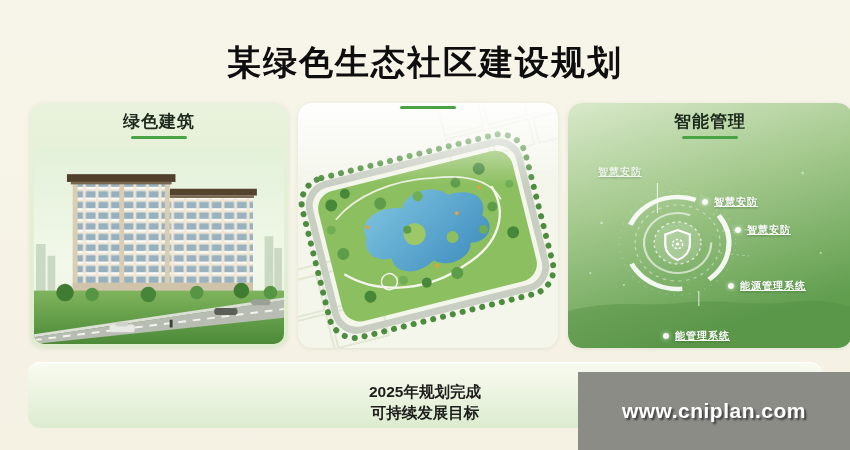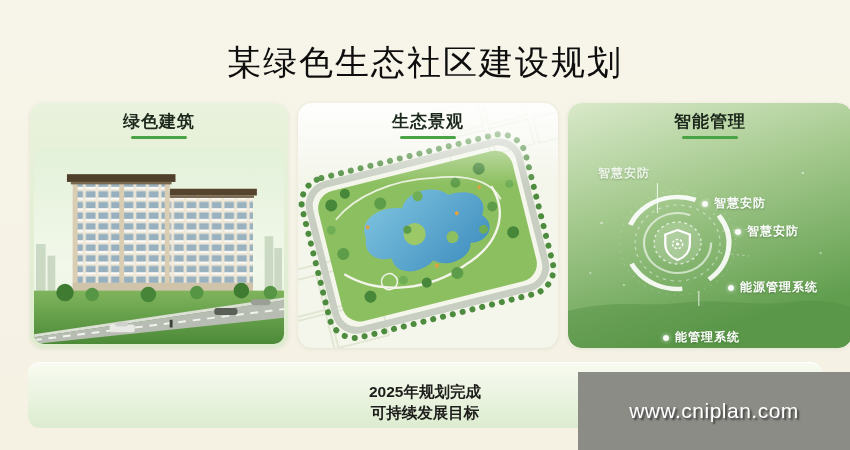--- a/index.html
+++ b/index.html
@@ -5,21 +5,21 @@
   html,body{margin:0;padding:0;}
   body{
     width:850px;height:450px;overflow:hidden;
     font-family:"Liberation Sans","DejaVu Sans",sans-serif;
     background:#f6f3e6;
   }
   .slide{position:relative;width:850px;height:450px;background:linear-gradient(180deg,#f7f4e9 0%,#f5f2e4 100%);overflow:hidden;}
 
   .title{
     position:absolute;top:40px;left:0;width:100%;
-    text-align:center;font-size:34px;font-weight:400;color:#0e0e0e;letter-spacing:2px;
+    text-align:center;font-size:34px;font-weight:700;color:#0e0e0e;letter-spacing:2px;
   }
 
   .card{
     position:absolute;top:103px;height:245px;border-radius:14px;
     background:linear-gradient(180deg,#e9f2dc 0%,#dfeccf 100%);
     box-shadow:0 1px 4px rgba(60,80,50,.10);
     overflow:hidden;
   }
   .card-building{left:30px;width:258px;}
   .card-landscape{left:298px;width:260px;}
@@ -29,42 +29,42 @@
   .card-head .label{display:inline-block;margin-top:7px;font-size:17px;font-weight:bold;color:#1c281c;letter-spacing:1px;}
   .card-head .rule{width:56px;height:3px;margin:3px auto 0;border-radius:2px;background:#4aa345;}
 
   .card-img{position:absolute;left:4px;right:4px;top:44px;bottom:4px;border-radius:10px;overflow:hidden;z-index:1;}
   .card-img svg{display:block;width:100%;height:100%;}
   .card-img-full{position:absolute;inset:0;border-radius:14px;overflow:hidden;z-index:0;}
   .card-img-full svg{display:block;width:100%;height:100%;}
 
   .diag-label{
     position:absolute;z-index:4;display:flex;align-items:center;gap:6px;
-    color:#ffffff;font-size:12px;font-weight:bold;letter-spacing:1px;
-    text-shadow:0 1px 2px rgba(40,80,40,.4);white-space:nowrap;
+    color:#ffffff;font-size:10px;font-weight:bold;letter-spacing:1px;
+    text-shadow:0 1px 2px rgba(40,80,40,.4);white-space:nowrap;text-decoration:underline;
   }
   .diag-dot{width:6px;height:6px;border-radius:50%;background:rgba(255,255,255,.95);box-shadow:0 0 4px rgba(255,255,255,.8);}
   .dl-topleft{left:30px;top:62px;opacity:.8;}
   .dl-r1{left:134px;top:92px;}
   .dl-r2{left:167px;top:120px;}
   .dl-r3{left:160px;top:148px;margin-top:28px;}
   .dl-bottom{left:95px;top:206px;margin-top:20px;}
 
   .footer-box{
     position:absolute;left:28px;top:362px;width:794px;height:66px;border-radius:12px;
     background:linear-gradient(180deg,#f9fbf1 0%,#dcecd0 100%);
     box-shadow:inset 0 1px 0 #ffffff;
     text-align:center;color:#1d1d1b;font-weight:bold;font-size:15.5px;line-height:21px;
     padding-top:19px;box-sizing:border-box;z-index:2;
   }
 
   .watermark{
     position:absolute;left:578px;top:372px;width:272px;height:78px;
     background:#8b8c86;display:flex;align-items:center;justify-content:center;
-    color:#ffffff;font-size:21px;font-weight:normal;letter-spacing:.5px;
+    color:#ffffff;font-size:21px;font-weight:bold;letter-spacing:.5px;
     text-shadow:2px 2px 2px rgba(0,0,0,.55);z-index:5;
   }
 </style>
 </head>
 <body>
 
 <div class="slide">
 
   <div class="title">某绿色生态社区建设规划</div>
 
@@ -204,21 +204,20 @@
             <circle cx="74" cy="110" r="2"></circle>
               <circle cx="164" cy="118" r="2"></circle>
               <circle cx="132" cy="164" r="2"></circle>
               <circle cx="192" cy="98" r="1.8"></circle>
           </g>
         </g>
         <rect width="260" height="82" fill="url(#fog)"></rect>
       </svg>
     </div>
     <div class="card-head">
-      <span class="label">生态景观</span>
       <div class="rule"></div>
     </div>
   </div>
 
   <div class="card card-smart">
     <div class="card-img-full">
       <svg viewBox="0 0 254 245" preserveAspectRatio="none">
         <defs>
           <linearGradient id="smartbg" x1="0" y1="0" x2="0.35" y2="1">
             <stop offset="0" stop-color="#d9e9ca"></stop>

